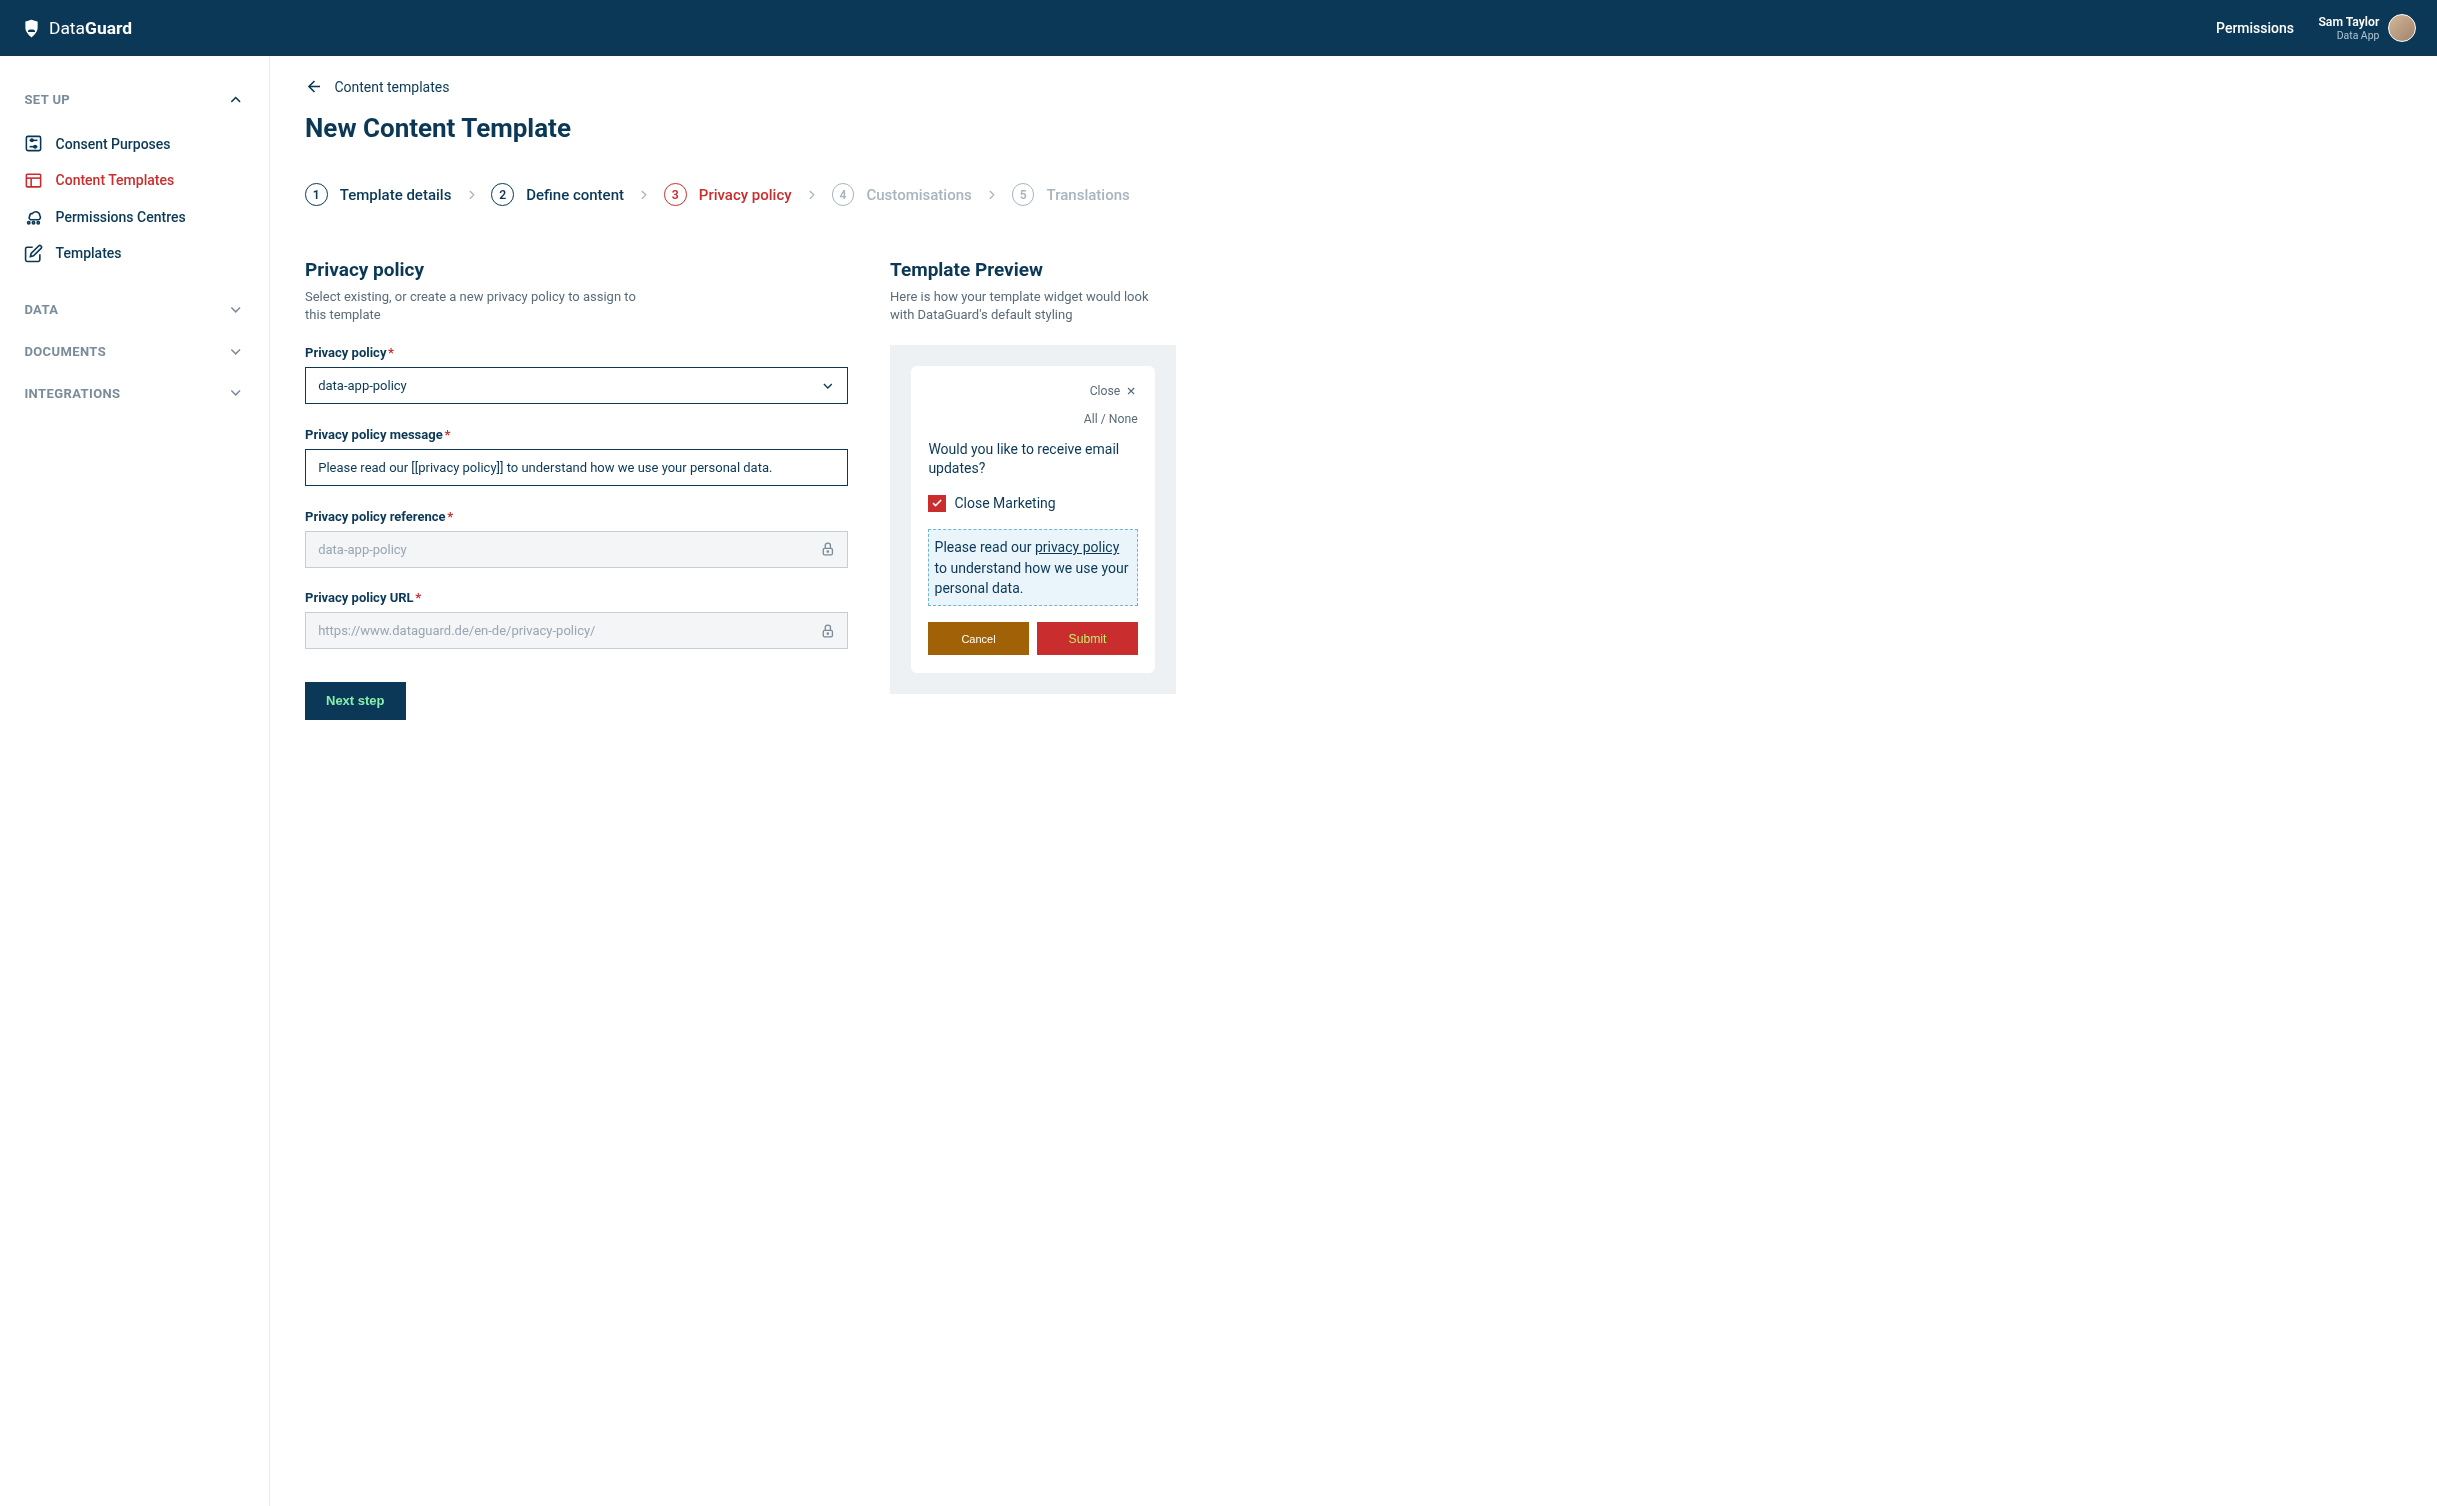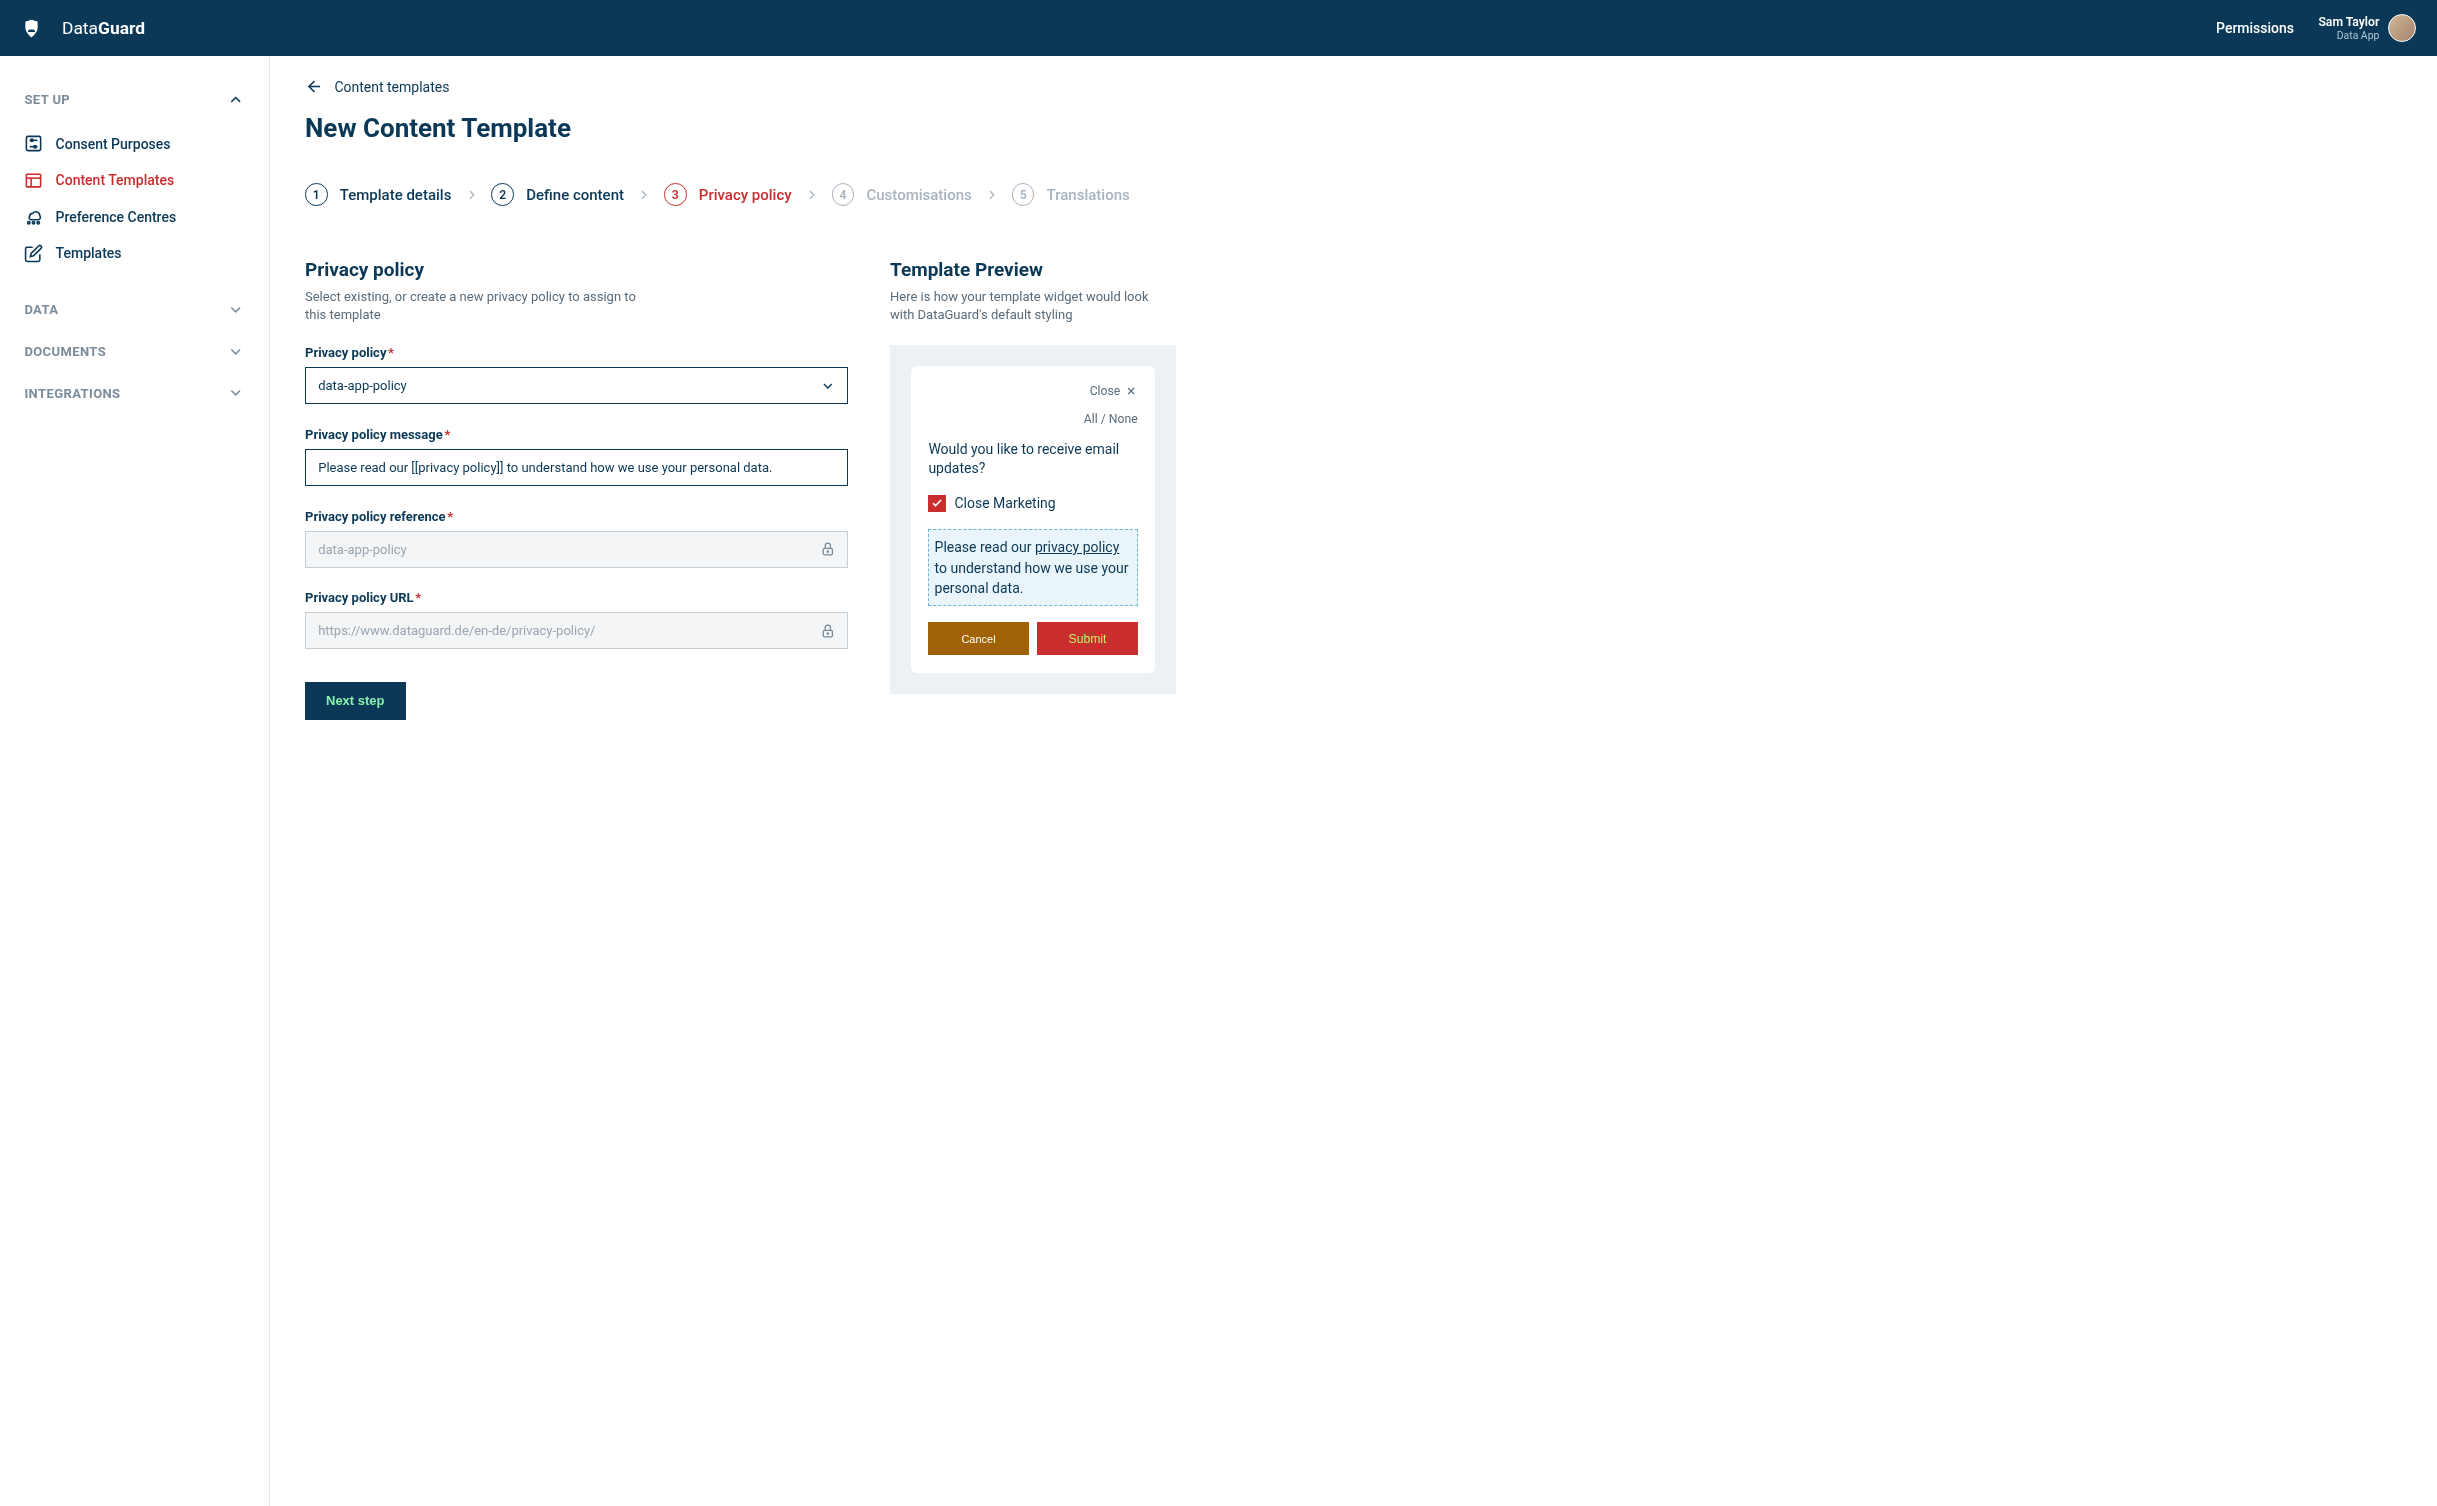--- a/index.html
+++ b/index.html
@@ -1,20 +1,20 @@
 <!DOCTYPE html>
 <html style="font-size:14px"><head>
   <meta charset="utf-8">
   <style>
     * { margin: 0; padding: 0; box-sizing: border-box; }
     body { font-family: -apple-system, BlinkMacSystemFont, 'Segoe UI', Roboto, sans-serif; background: #fff; color: #0a3856; }
 
     
     .header { background: #0a3856; height: 56px; display: flex; align-items: center; justify-content: space-between; padding: 0 21px; }
-    .logo { display: flex; align-items: center; gap: 20px; color: #fff; font-size: 17.4px; font-weight: 400; }
+    .logo { display: flex; align-items: center; gap: 7px; color: #fff; font-size: 17.4px; font-weight: 400; }
     .logo-icon { width: 21px; height: 21px; }
     .logo-bold { font-weight: 700; }
     .header-right { display: flex; align-items: center; gap: 24.4px; }
     .permissions-link { color: #fff; font-size: 14px; font-weight: 500; }
     .user-info { display: flex; align-items: center; gap: 8.7px; }
     .user-text { text-align: right; color: #fff; }
     .user-name { font-size: 12.2px; font-weight: 600; }
     .user-app { font-size: 10.4px; color: #b0c4d4; }
     .avatar { width: 28px; height: 28px; border-radius: 50%; background: linear-gradient(135deg, #d4b896, #a0826d); border: 1.7px solid #fff; }
 
@@ -140,21 +140,21 @@
       <span>Content Templates</span>
     </div>
 
     <div class="sidebar-item">
       <svg class="sidebar-icon" viewBox="0 0 24 24" fill="none" stroke="currentColor" stroke-width="2">
           <path d="M7 12 a4 4 0 0 1 4-4 a5 5 0 0 1 9 3 a3 3 0 0 1 -2 5 H8 a3 3 0 0 1 -1-4z"></path>
           <circle cx="6" cy="20" r="1.5"></circle>
           <circle cx="12" cy="20" r="1.5"></circle>
           <circle cx="18" cy="20" r="1.5"></circle>
         </svg>
-      <span>Preference Centres</span>
+      <span>Permissions Centres</span>
     </div>
 
     <div class="sidebar-item">
       <svg class="sidebar-icon" viewBox="0 0 24 24" fill="none" stroke="currentColor" stroke-width="2">
           <path d="M11 4H4a2 2 0 0 0-2 2v14a2 2 0 0 0 2 2h14a2 2 0 0 0 2-2v-7"></path>
           <path d="M18.5 2.5a2.121 2.121 0 0 1 3 3L12 15l-4 1 1-4 9.5-9.5z"></path>
         </svg>
       <span>Templates</span>
     </div>
 

